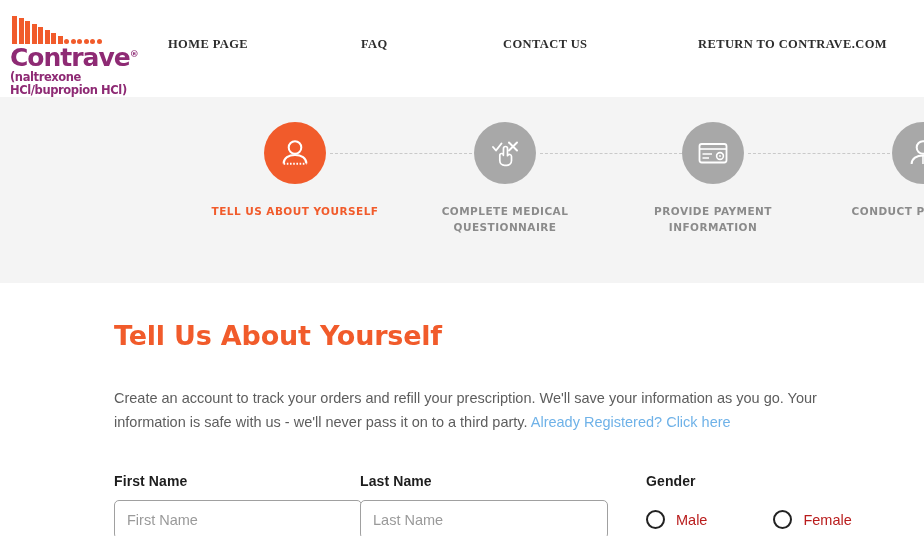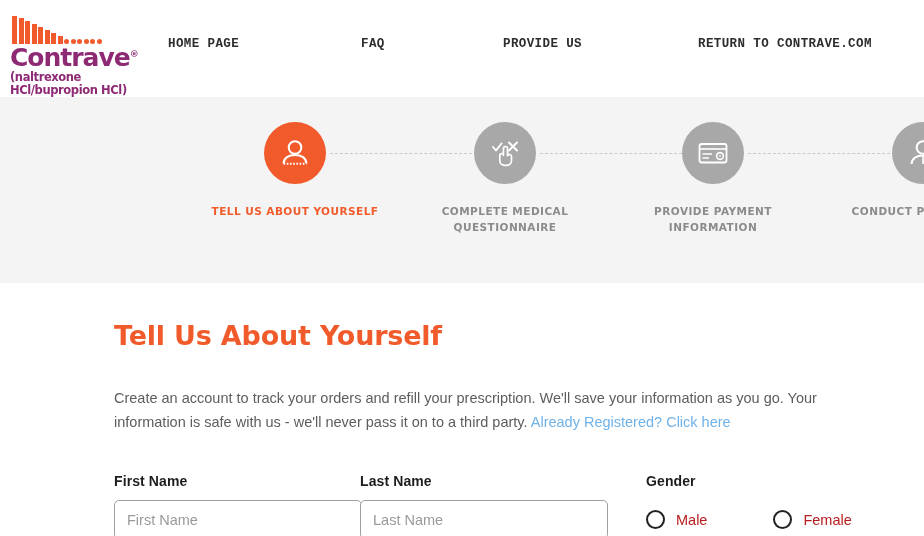--- a/index.html
+++ b/index.html
@@ -82,21 +82,21 @@
 
   .nav {
     position: absolute;
     left: 168px;
     top: 44px;
     width: 730px;
     display: flex;
     align-items: center;
   }
   .nav a {
-    font-family: Liberation Mono, monospace;
+    font-family: Liberation Serif, serif;
     font-size: 12.5px;
     font-weight: bold;
     letter-spacing: 0.4px;
     color: #2d2d2d;
     text-decoration: none;
     white-space: nowrap;
   }
   .nav-item-0 { position: absolute; left: 0px; }
   .nav-item-1 { position: absolute; left: 193px; }
   .nav-item-2 { position: absolute; left: 335px; }
@@ -284,21 +284,21 @@
       <i class="d"></i>
     </div>
     <div class="logo-word"><span>Contrave</span><sup>®</sup></div>
     <div class="logo-sub1">(naltrexone HCl/bupropion HCl)</div>
     <div class="logo-sub2">8 mg/90 mg • Extended-Release Tablets</div>
   </div>
 
   <nav class="nav">
     <a class="nav-item-0" href="#">HOME PAGE</a>
     <a class="nav-item-1" href="#">FAQ</a>
-    <a class="nav-item-2" href="#">PROVIDE US</a>
+    <a class="nav-item-2" href="#">CONTACT US</a>
     <a class="nav-item-3" href="#">RETURN TO CONTRAVE.COM</a>
   </nav>
 </div>
 
 <div class="stepper-band">
 
   <div class="connector conn-0"></div>
   <div class="connector conn-1"></div>
   <div class="connector conn-2"></div>
 

